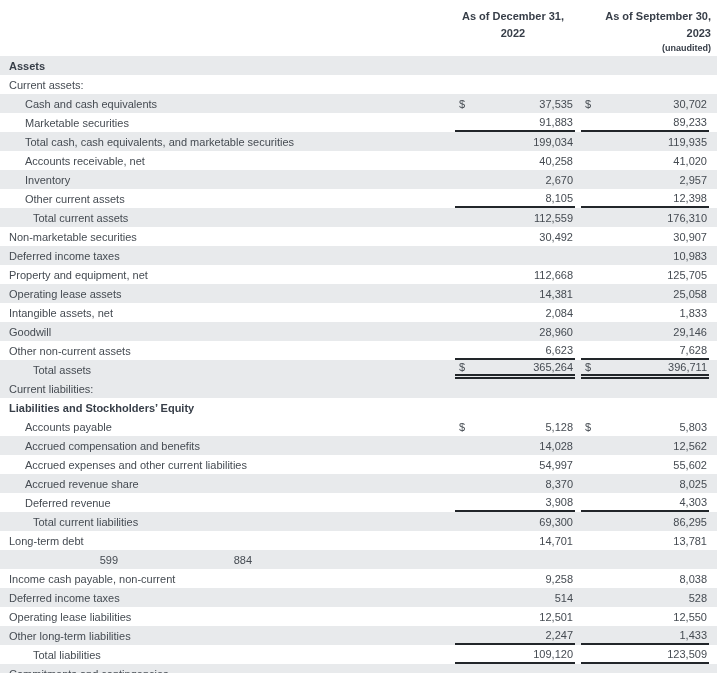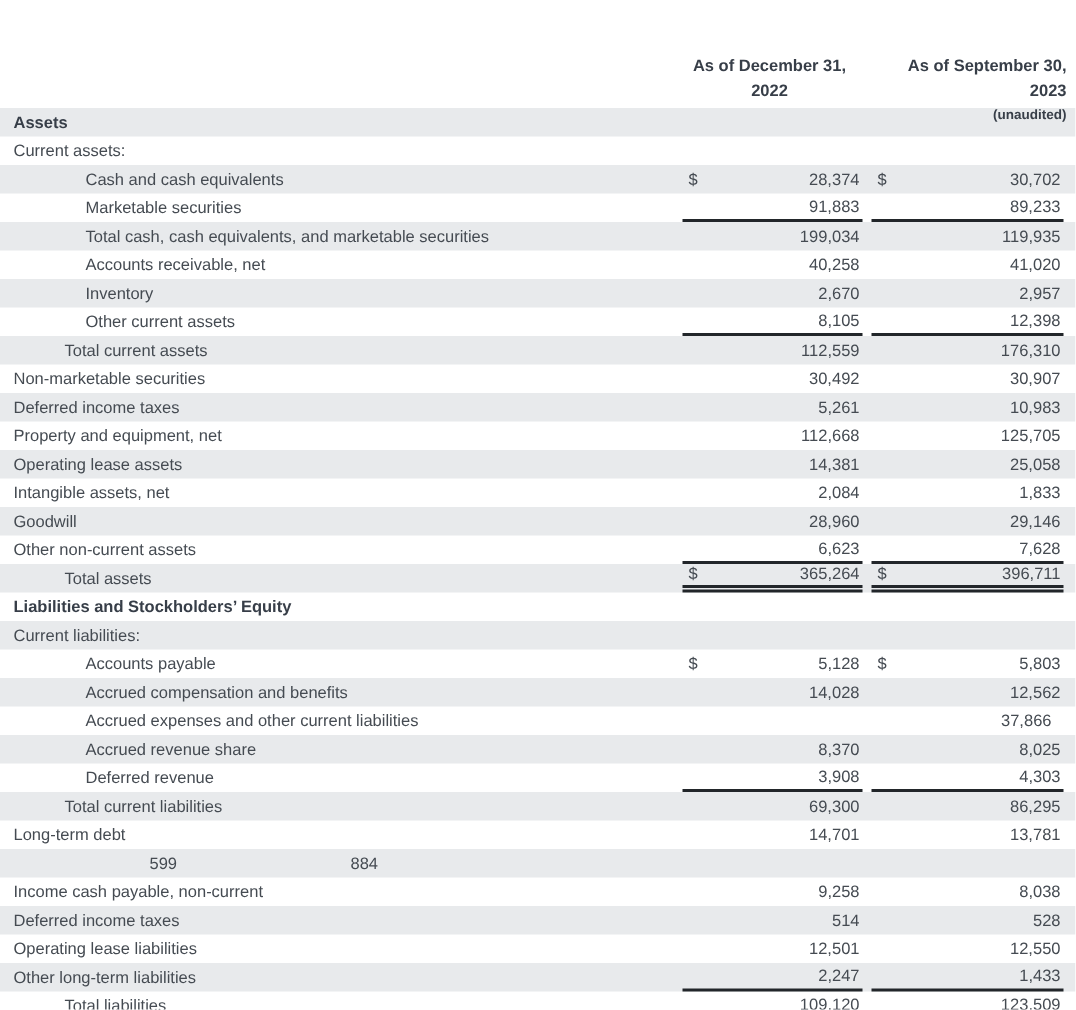--- a/index.html
+++ b/index.html
@@ -10,37 +10,37 @@
   }
   html,body{margin:0;padding:0;}
   body{
     width:717px;height:673px;overflow:hidden;background:#ffffff;
     font-family:"Liberation Sans","DejaVu Sans",sans-serif;
     font-size:11px;color:var(--text);
   }
   .sheet{width:717px;height:673px;overflow:hidden;}
   
   .header-row{
-    height:44px;display:flex;align-items:flex-start;
-    padding-top:8px;box-sizing:border-box;margin-top:28px;
+    height:56px;display:flex;align-items:flex-start;
+    padding-top:8px;box-sizing:border-box;
   }
   .h-spacer{flex:1;}
   .h-col{text-align:center;font-weight:bold;color:var(--heading);line-height:17px;}
   .h-col1{width:126px;}
   .h-gap{width:4px;}
   .h-col2{width:131px;margin-right:6px;text-align:right;}
   .h-note{font-size:9px;line-height:13px;}
   
   .trow{height:19px;display:flex;align-items:center;box-sizing:border-box;}
   .trow.shaded{background:var(--shade);}
   .trow.bold .lab{font-weight:bold;color:var(--heading);}
   .lab{flex:1;white-space:nowrap;overflow:hidden;}
   .ind0{padding-left:9px;}
-  .ind1{padding-left:25px;margin-left:32px;}
-  .ind2{padding-left:43px;}
+  .ind1{padding-left:25px;}
+  .ind2{padding-left:33px;}
   .col{
     width:120px;height:100%;display:flex;align-items:center;
     justify-content:space-between;box-sizing:border-box;
     padding:0 2px 0 4px;
   }
   .col.col2{width:128px;}
   .gap{width:6px;height:100%;}
   .rpad{width:8px;height:100%;}
   .col.rule-single{border-bottom:2px solid var(--rule);}
   .col.rule-double{border-bottom:5px double var(--rule);}
@@ -92,21 +92,21 @@
       <span class="cur"></span>
       <span class="val"></span>
     </div>
     <div class="rpad"></div>
   </div>
 
   <div class="trow shaded">
     <div class="lab ind1">Cash and cash equivalents</div>
     <div class="col col1">
       <span class="cur">$</span>
-      <span class="val">28,374</span>
+      <span class="val">37,535</span>
     </div>
     <div class="gap"></div>
     <div class="col col2">
       <span class="cur">$</span>
       <span class="val">30,702</span>
     </div>
     <div class="rpad"></div>
   </div>
 
   <div class="trow">
@@ -202,24 +202,20 @@
     <div class="gap"></div>
     <div class="col col2">
       <span class="cur"></span>
       <span class="val">30,907</span>
     </div>
     <div class="rpad"></div>
   </div>
 
   <div class="trow shaded">
     <div class="lab ind0">Deferred income taxes</div>
-    <div class="col col1">
-      <span class="cur"></span>
-      <span class="val">5,261</span>
-    </div>
     <div class="gap"></div>
     <div class="col col2">
       <span class="cur"></span>
       <span class="val">10,983</span>
     </div>
     <div class="rpad"></div>
   </div>
 
   <div class="trow">
     <div class="lab ind0">Property and equipment, net</div>
@@ -298,48 +294,48 @@
       <span class="val">365,264</span>
     </div>
     <div class="gap"></div>
     <div class="col col2 rule-double">
       <span class="cur">$</span>
       <span class="val">396,711</span>
     </div>
     <div class="rpad"></div>
   </div>
 
+  <div class="trow shaded">
+    <div class="lab ind0">Current liabilities:</div>
+    <div class="col col1">
+      <span class="cur"></span>
+      <span class="val"></span>
+    </div>
+    <div class="gap"></div>
+    <div class="col col2">
+      <span class="cur"></span>
+      <span class="val"></span>
+    </div>
+    <div class="rpad"></div>
+  </div>
+
   <div class="trow bold">
     <div class="lab ind0">Liabilities and Stockholders’ Equity</div>
     <div class="col col1">
       <span class="cur"></span>
       <span class="val"></span>
     </div>
     <div class="gap"></div>
     <div class="col col2">
       <span class="cur"></span>
       <span class="val"></span>
     </div>
     <div class="rpad"></div>
   </div>
 
-  <div class="trow shaded">
-    <div class="lab ind0">Current liabilities:</div>
-    <div class="col col1">
-      <span class="cur"></span>
-      <span class="val"></span>
-    </div>
-    <div class="gap"></div>
-    <div class="col col2">
-      <span class="cur"></span>
-      <span class="val"></span>
-    </div>
-    <div class="rpad"></div>
-  </div>
-
   <div class="trow">
     <div class="lab ind1">Accounts payable</div>
     <div class="col col1">
       <span class="cur">$</span>
       <span class="val">5,128</span>
     </div>
     <div class="gap"></div>
     <div class="col col2">
       <span class="cur">$</span>
       <span class="val">5,803</span>
@@ -358,23 +354,27 @@
       <span class="cur"></span>
       <span class="val">12,562</span>
     </div>
     <div class="rpad"></div>
   </div>
 
   <div class="trow">
     <div class="lab ind1">Accrued expenses and other current liabilities</div>
     <div class="col col1">
       <span class="cur"></span>
-      <span class="val">37,866</span>
-    </div>
-    <div class="gap"></div>
+      <span class="val">54,997</span>
+    </div>
+    <div class="gap"></div>
+    <div class="col col2">
+      <span class="cur"></span>
+      <span class="val">55,602</span>
+    </div>
     <div class="rpad"></div>
   </div>
 
   <div class="trow shaded">
     <div class="lab ind1">Accrued revenue share</div>
     <div class="col col1">
       <span class="cur"></span>
       <span class="val">8,370</span>
     </div>
     <div class="gap"></div>

